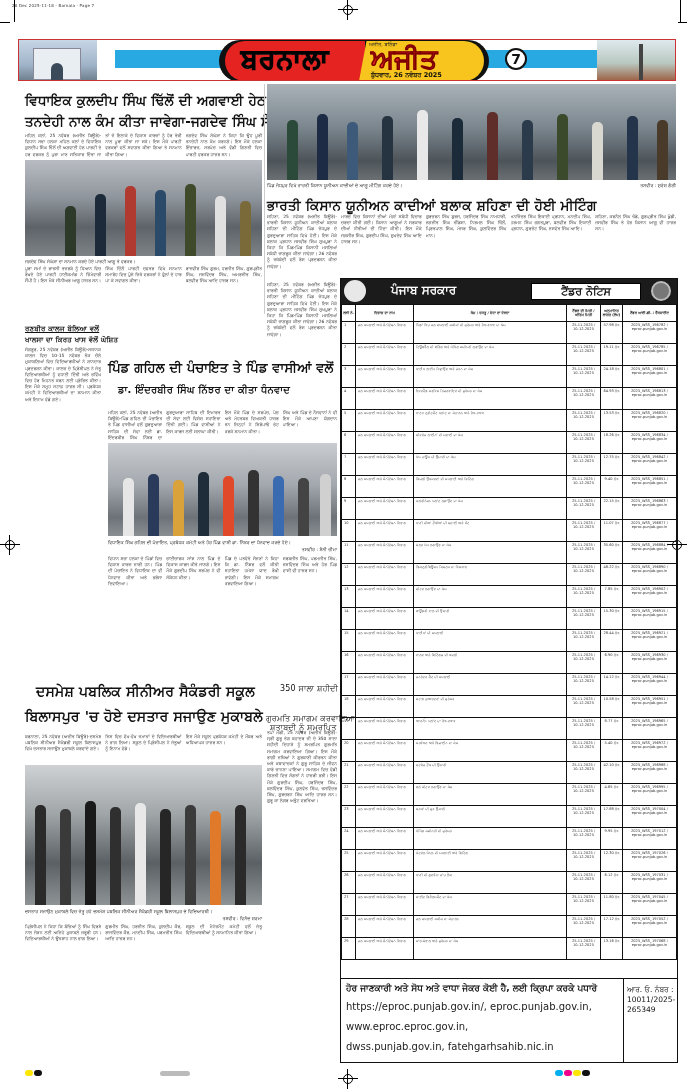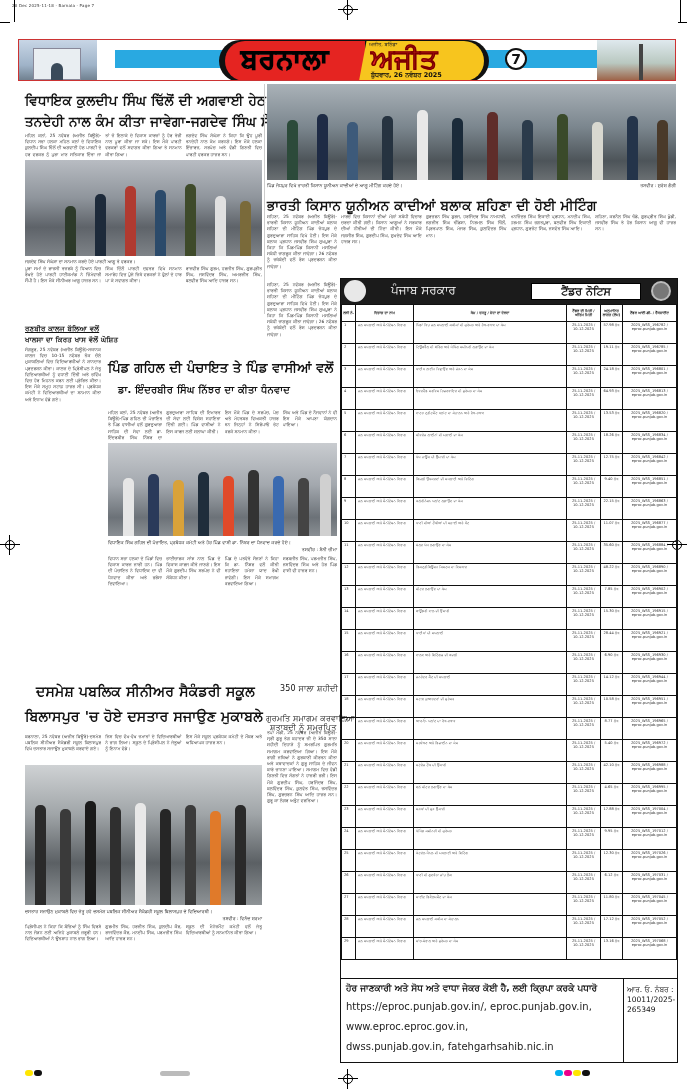--- a/index.html
+++ b/index.html
@@ -37,21 +37,21 @@
   .cols .col { flex: 1; font-size: 4.4px; line-height: 6.2px; color: #222; text-align: justify; overflow: hidden; }
   .cap { position: absolute; font-size: 5px; line-height: 7px; color: #111; }
   .photo { position: absolute; background: linear-gradient(180deg, #b8bcc2 0%, #8e949b 40%, #5e6369 70%, #7e8388 100%); overflow: hidden; }
   .photo .p { position: absolute; bottom: 0; width: 11px; border-radius: 5px 5px 0 0; }
   .rule { position: absolute; background: #111; }
 
   
   .tender { position: absolute; left: 340px; top: 278px; width: 338px; height: 785px; border: 1px solid #111; }
   .tender .head { position: absolute; left: 0; top: 0; width: 100%; height: 25px; background: #1b1b1b; }
   .tender .emb-l { position: absolute; left: 3px; top: 1px; width: 22px; height: 22px; background: #e8e8e8; border-radius: 50%; }
-  .tender .gov { position: absolute; left: 50px; top: 4px; font-size: 12px; font-weight: normal; color: #fff; }
+  .tender .gov { position: absolute; left: 50px; top: 4px; font-size: 12px; font-weight: bold; color: #fff; }
   .tender .tn-box { position: absolute; left: 190px; top: 4px; width: 110px; height: 17px; background: #fff; border: 1px solid #000; font-size: 11px; font-weight: bold; text-align: center; line-height: 16px; color: #111; }
   .tender .emb-r { position: absolute; right: 6px; top: 2px; width: 20px; height: 20px; background: #777; border-radius: 50%; border: 2px solid #bbb; }
   .tender table { position: absolute; left: 0; top: 25px; width: 100%; border-collapse: collapse; font-size: 3.6px; line-height: 4.4px; }
   .tender th { border: 1px solid #111; height: 17px; font-weight: bold; padding: 1px; vertical-align: middle; }
   .tender td { border: 1px solid #111; height: 22px; padding: 1px 2px; vertical-align: top; color: #333; }
   .tender td.c { text-align: center; }
   .tender .foot { position: absolute; left: 0; bottom: 0; width: 100%; height: 84px; border-top: 1px solid #111; }
   .tender .foot .more { position: absolute; left: 5px; top: 4px; font-size: 9px; font-weight: bold; white-space: nowrap; }
   .tender .foot .url { position: absolute; left: 5px; font-size: 10px; white-space: nowrap; color: #222; }
   .tender .foot .ref { position: absolute; right: 0; top: 0; width: 54px; height: 84px; border-left: 1px solid #111; padding: 6px 3px; font-size: 7.5px; line-height: 10px; }

